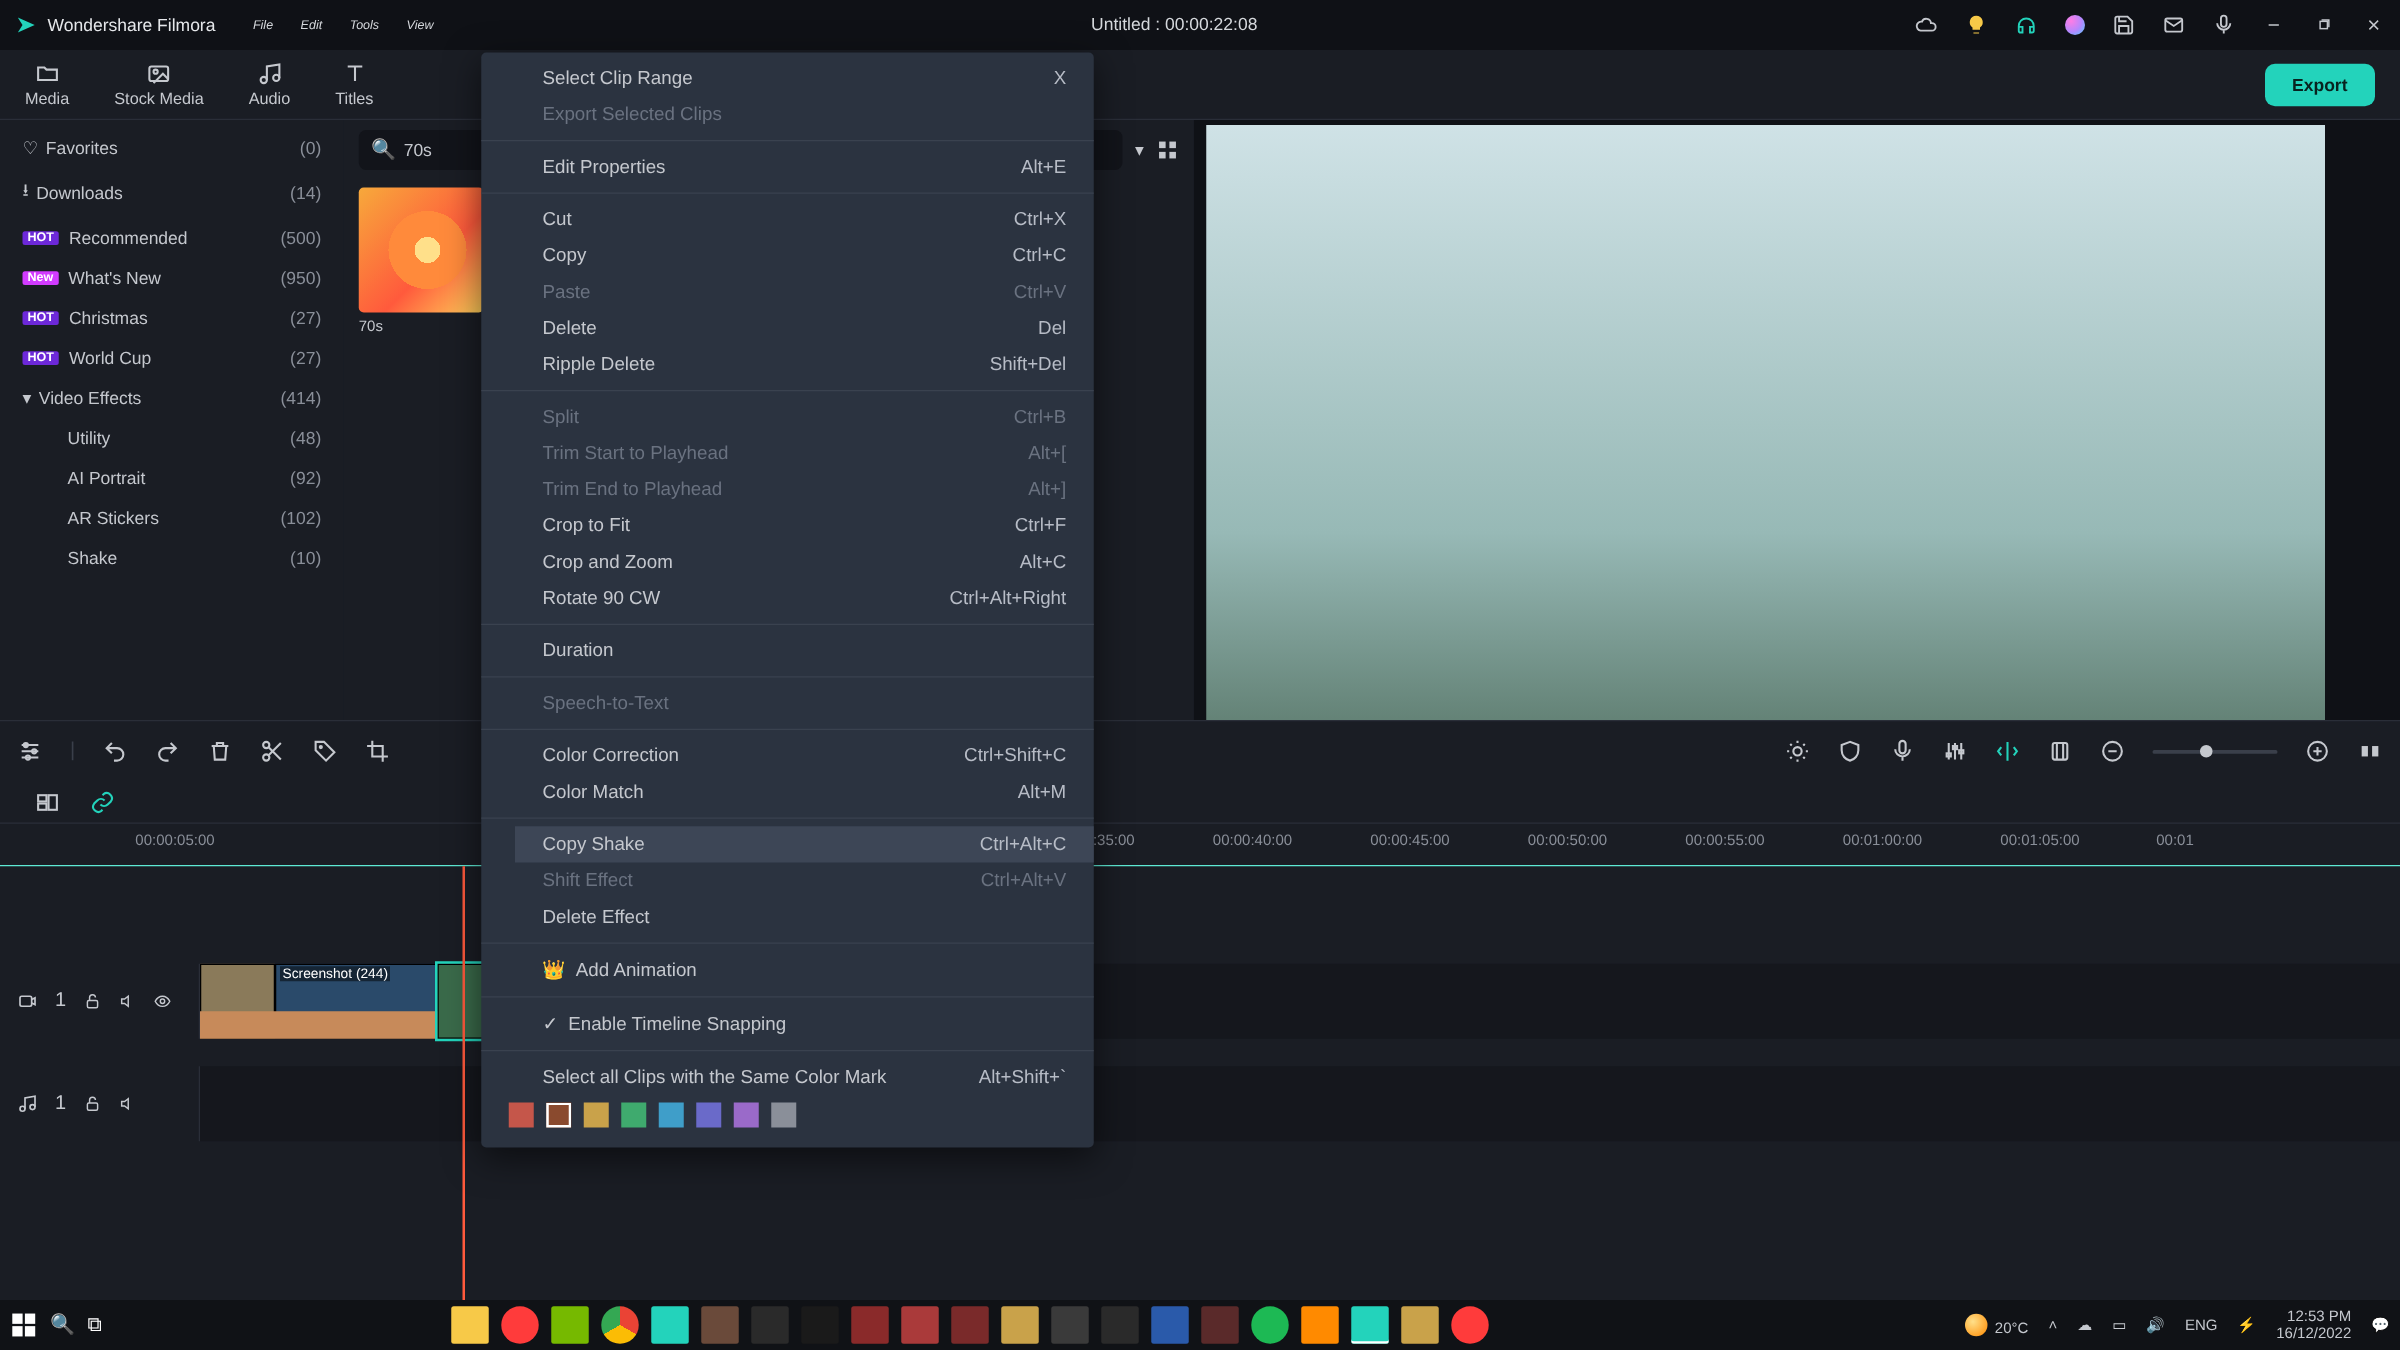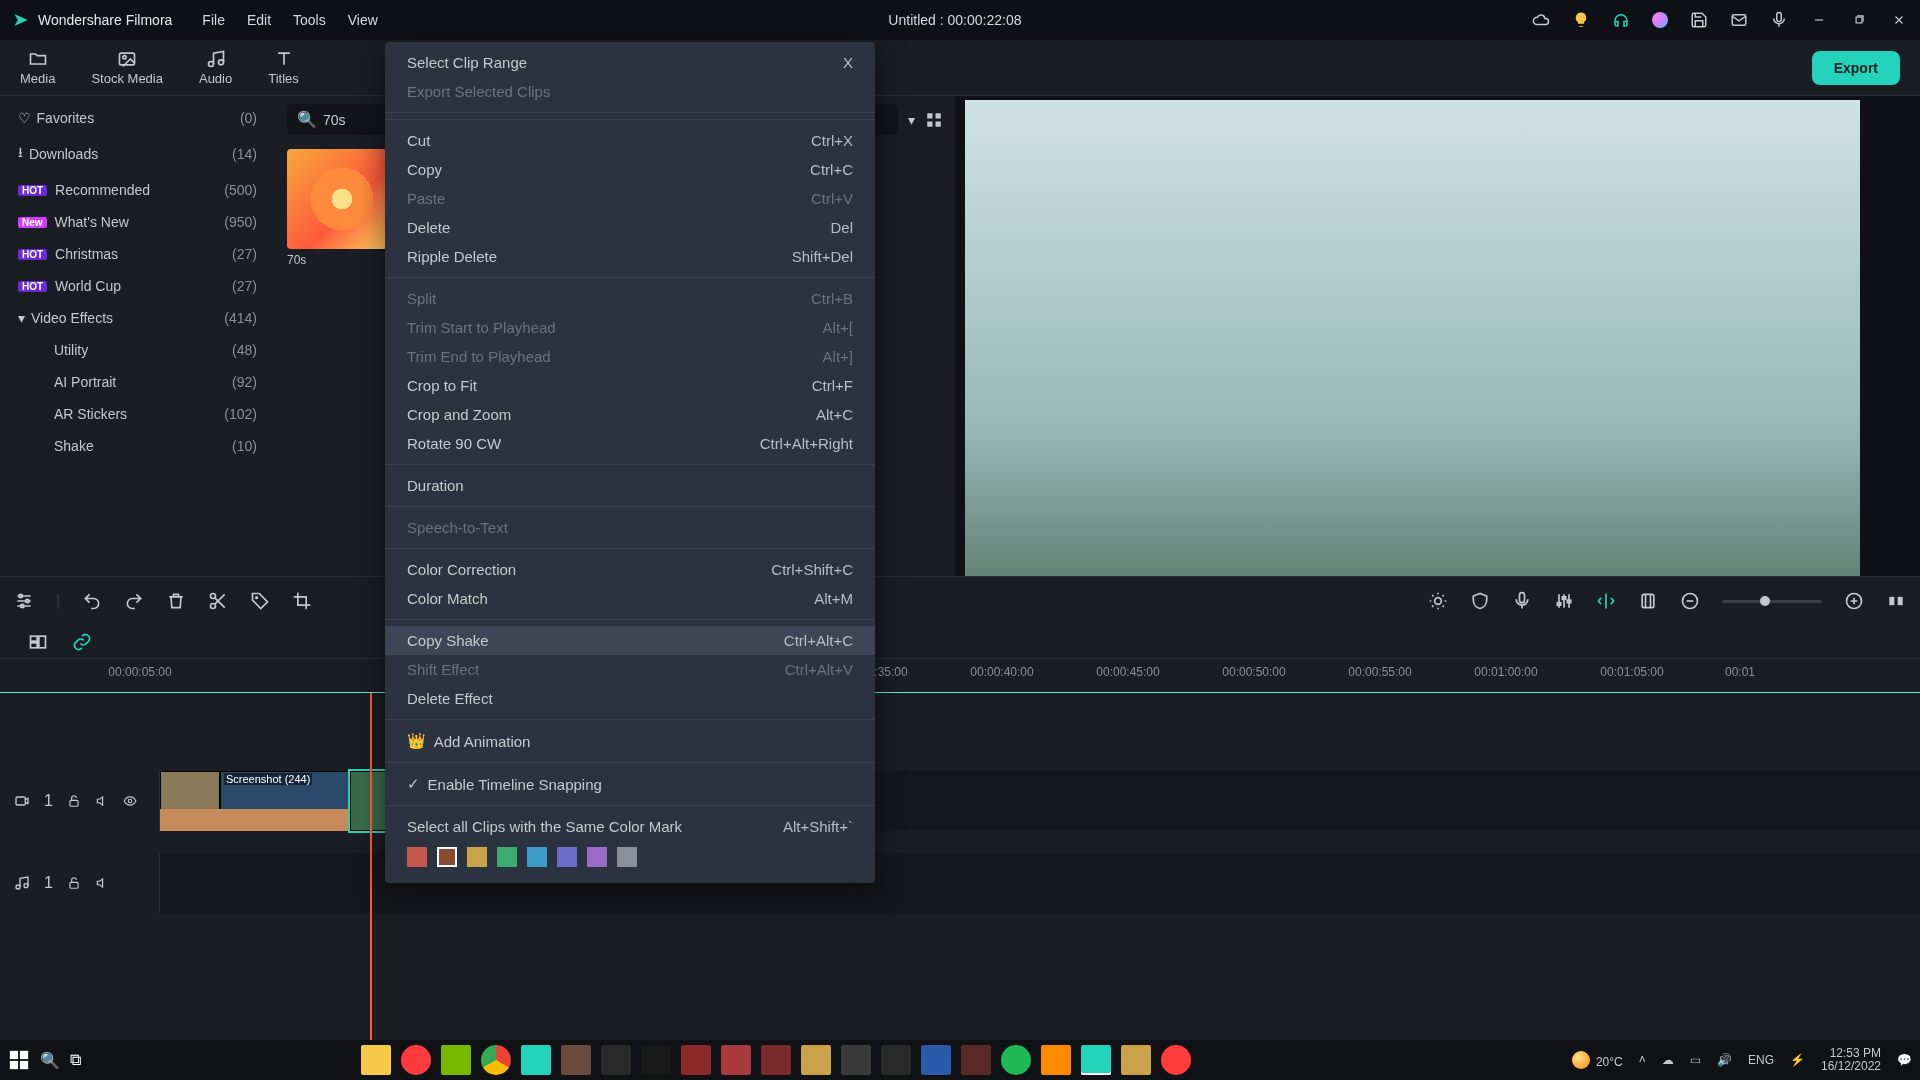--- a/index.html
+++ b/index.html
@@ -4,21 +4,21 @@
 <style>
 * { margin: 0; padding: 0; box-sizing: border-box; font-family: -apple-system, "Segoe UI", sans-serif; user-select: none; }
 body { background: #1a1d24; color: #c5c8ce; width: 1920px; height: 1080px; overflow: hidden; position: relative; }
 
 
 .titlebar { height: 40px; background: #0f1116; display: flex; align-items: center; padding: 0 12px; }
 .logo-icon { width: 18px; height: 18px; margin-right: 8px; }
 .logo-icon svg { width: 18px; height: 18px; }
 .app-name { font-size: 14px; font-weight: 500; color: #e6e8eb; margin-right: 30px; }
 .menubar { display: flex; gap: 22px; }
-.menubar span { font-size: 14px; color: #d5d8dc; cursor: pointer; }
+.menubar span { font-size: 10px; color: #d5d8dc; cursor: pointer; font-style: italic; }
 .titlebar-center { flex: 1; text-align: center; }
 .titlebar-center span { font-size: 14px; color: #d5d8dc; }
 .titlebar-icons { display: flex; gap: 22px; align-items: center; }
 .ti { width: 18px; height: 18px; color: #c5c8ce; display: flex; align-items: center; justify-content: center; font-size: 16px; }
 .ti.tips { color: #f7c948; }
 .ti.colorful { width: 16px; height: 16px; border-radius: 50%; background: radial-gradient(circle at 30% 30%, #ff7ce5 0%, #b388ff 55%, #4dd0ff 100%); }
 
 
 .libbar { height: 56px; background: #1a1d24; display: flex; align-items: center; padding: 0 20px; border-bottom: 1px solid #2a2e38; gap: 36px; }
 .libtab { display: flex; flex-direction: column; align-items: center; gap: 2px; cursor: pointer; }
@@ -80,21 +80,21 @@
 .tracklane.t1{top:78px;}
 .tracklane.t2{top:160px;}
 .clip{position:absolute;top:0;bottom:0;display:flex;}
 .clipimg{background:#556;flex:1;border:1px solid #000;}
 .clip .lower{position:absolute;left:0;right:0;bottom:0;height:22px;background:#c78a5a;}
 .clip.sel{outline:2px solid #23d3bb;}
 .playhead{position:absolute;top:0;bottom:0;width:2px;background:#ff5a3c;left:370px;}
 
 
 .ctxmenu{position:absolute;left:385px;top:42px;width:490px;background:#2b3340;border-radius:4px;box-shadow:0 8px 28px rgba(0,0,0,.55);padding:6px 0;font-size:15px;z-index:50;}
-.ctxmenu .row{display:flex;align-items:center;padding:6px 22px;cursor:pointer;}
+.ctxmenu .row{display:flex;align-items:center;padding:6px 22px;cursor:pointer;margin-left:27px;}
 .ctxmenu .row.disabled{color:#6a7280;cursor:default;}
 .ctxmenu .row.hover{background:#3d4656;}
 .ctxmenu .row .k{margin-left:auto;color:#b7bcc6;}
 .ctxmenu .row.disabled .k{color:#6a7280;}
 .ctxmenu hr{border:none;border-top:1px solid #3a424f;margin:6px 0;}
 .ctxmenu .swatches{display:flex;gap:10px;padding:6px 22px 10px;}
 .swatch{width:20px;height:20px;}
 .swatch.sel{box-shadow:0 0 0 2px #fff inset;}
 
 
@@ -574,20 +574,24 @@
 
 <div class="ctxmenu">
   <div class="row">
       <span>Select Clip Range</span>
       <span class="k">X</span>
     </div>
   <div class="row disabled">
       <span>Export Selected Clips</span>
     </div>
   <hr>
+  <div class="row">
+      <span>Edit Properties</span>
+      <span class="k">Alt+E</span>
+    </div>
   <hr>
   <div class="row">
       <span>Cut</span>
       <span class="k">Ctrl+X</span>
     </div>
   <div class="row">
       <span>Copy</span>
       <span class="k">Ctrl+C</span>
     </div>
   <div class="row disabled">

